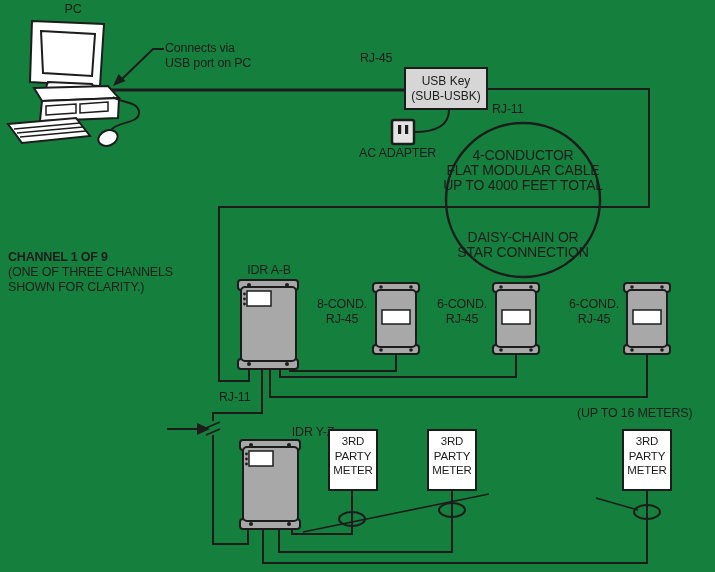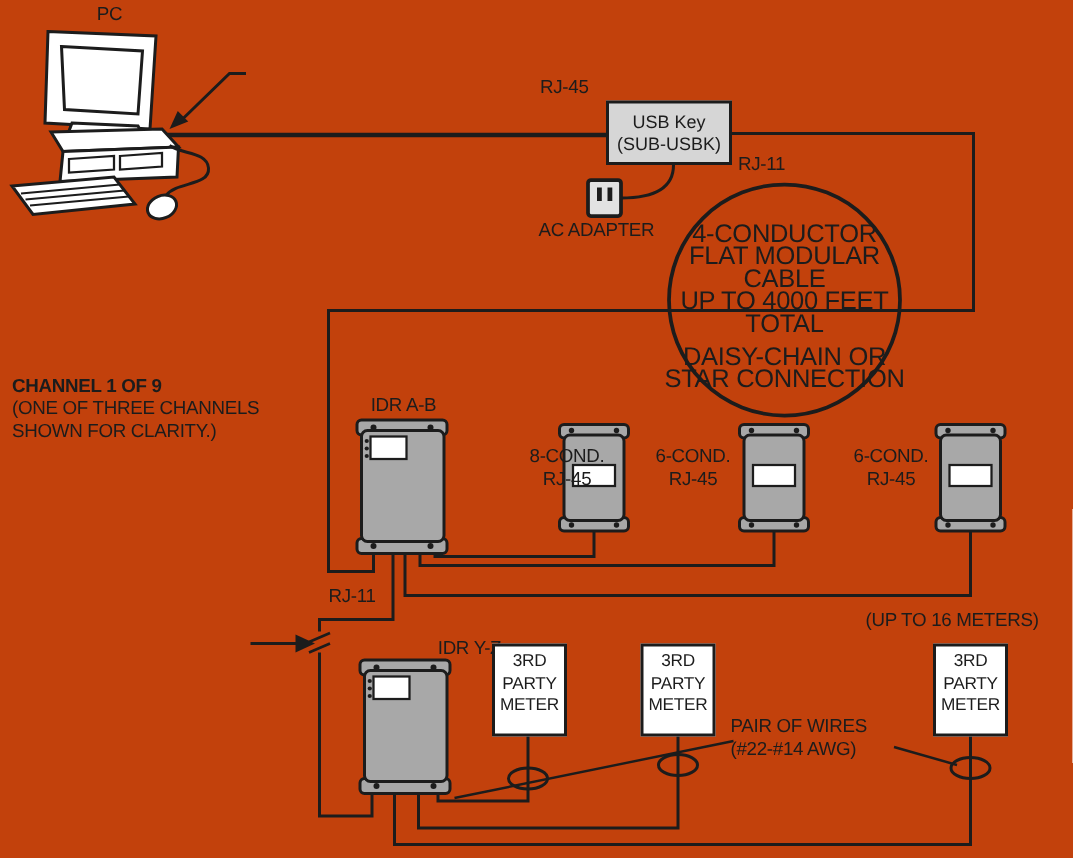--- a/index.html
+++ b/index.html
@@ -1,28 +1,28 @@
 <!DOCTYPE html>
 <html><head>
 <meta charset="utf-8">
 <style>
   html,body{margin:0;padding:0;background:#fff;}
   .stage{
-    position:relative;width:715px;height:572px;background:#c2410c;
+    position:relative;width:715px;height:572px;background:#15803d;
     font-family:"Liberation Sans",sans-serif;color:#1c1c1c;overflow:hidden;
   }
   .stage svg{position:absolute;left:0;top:0;}
   .label{
     position:absolute;color:#1c1c1c;
     font:12.5px/15px "Liberation Sans",sans-serif;
     white-space:pre-line;letter-spacing:-0.2px;
   }
   .center{text-align:center;}
   .bold{font-weight:bold;}
-  .small{font-size:17px;line-height:15px;}
+  .small{font-size:14px;line-height:15px;}
   .panel{
     position:absolute;box-sizing:border-box;border:2px solid #1c1c1c;
     background:#d6d6d6;text-align:center;white-space:pre-line;
     font:12px/15px "Liberation Sans",sans-serif;
   }
   .meter{
     position:absolute;box-sizing:border-box;width:50px;height:62px;
     border:2px solid #1c1c1c;background:#fff;text-align:center;
     white-space:pre-line;font:11.5px/14.5px "Liberation Sans",sans-serif;
     padding-top:3px;letter-spacing:-0.2px;
@@ -156,20 +156,22 @@
     <g>
       <path d="M164 49 H153 L119 82" fill="none" stroke="#1c1c1c" stroke-width="2"></path>
       <polygon points="113,86 118.5,74 125.5,81" fill="#1c1c1c"></polygon>
       <path d="M167 429 H198" fill="none" stroke="#1c1c1c" stroke-width="2"></path>
       <polygon points="210,429 197,423 197,435" fill="#1c1c1c"></polygon>
     </g>
   </svg>
 
   <div class="label center" style="left:56px;top:2px;width:34px;">PC</div>
 
+  <div class="label" style="left:165px;top:41px;">Connects via
+USB port on PC</div>
 
   <div class="label" style="left:360px;top:51px;">RJ-45</div>
 
   <div class="panel" style="left:404px;top:67px;width:84px;height:43px;padding-top:5px;">USB Key
 (SUB-USBK)</div>
 
   <div class="label" style="left:492px;top:102px;">RJ-11</div>
 
   <div class="label" style="left:359px;top:146px;">AC ADAPTER</div>
 
@@ -179,21 +181,21 @@
 
   <div class="label center small" style="left:438px;top:214px;width:170px;margin-top:16px;">DAISY-CHAIN OR
 STAR CONNECTION</div>
 
   <div class="label bold" style="left:8px;top:250px;">CHANNEL 1 OF 9</div>
   <div class="label" style="left:8px;top:265px;">(ONE OF THREE CHANNELS
 SHOWN FOR CLARITY.)</div>
 
   <div class="label center" style="left:240px;top:263px;width:58px;">IDR A-B</div>
 
-  <div class="label center" style="left:312px;top:297px;width:60px;margin-left:36px;">8-COND.
+  <div class="label center" style="left:312px;top:297px;width:60px;">8-COND.
 RJ-45</div>
   <div class="label center" style="left:432px;top:297px;width:60px;">6-COND.
 RJ-45</div>
   <div class="label center" style="left:564px;top:297px;width:60px;">6-COND.
 RJ-45</div>
 
 
   <div class="label" style="left:219px;top:390px;">RJ-11</div>
 
 
@@ -204,16 +206,14 @@
   <div class="meter" style="left:328px;top:429px;">3RD
 PARTY
 METER</div>
   <div class="meter" style="left:427px;top:429px;">3RD
 PARTY
 METER</div>
   <div class="meter" style="left:622px;top:429px;">3RD
 PARTY
 METER</div>
 
-  <div class="label" style="left:487px;top:477px;">PAIR OF WIRES
-(#22-#14 AWG)</div>
 
 </div>
 
 </body></html>

